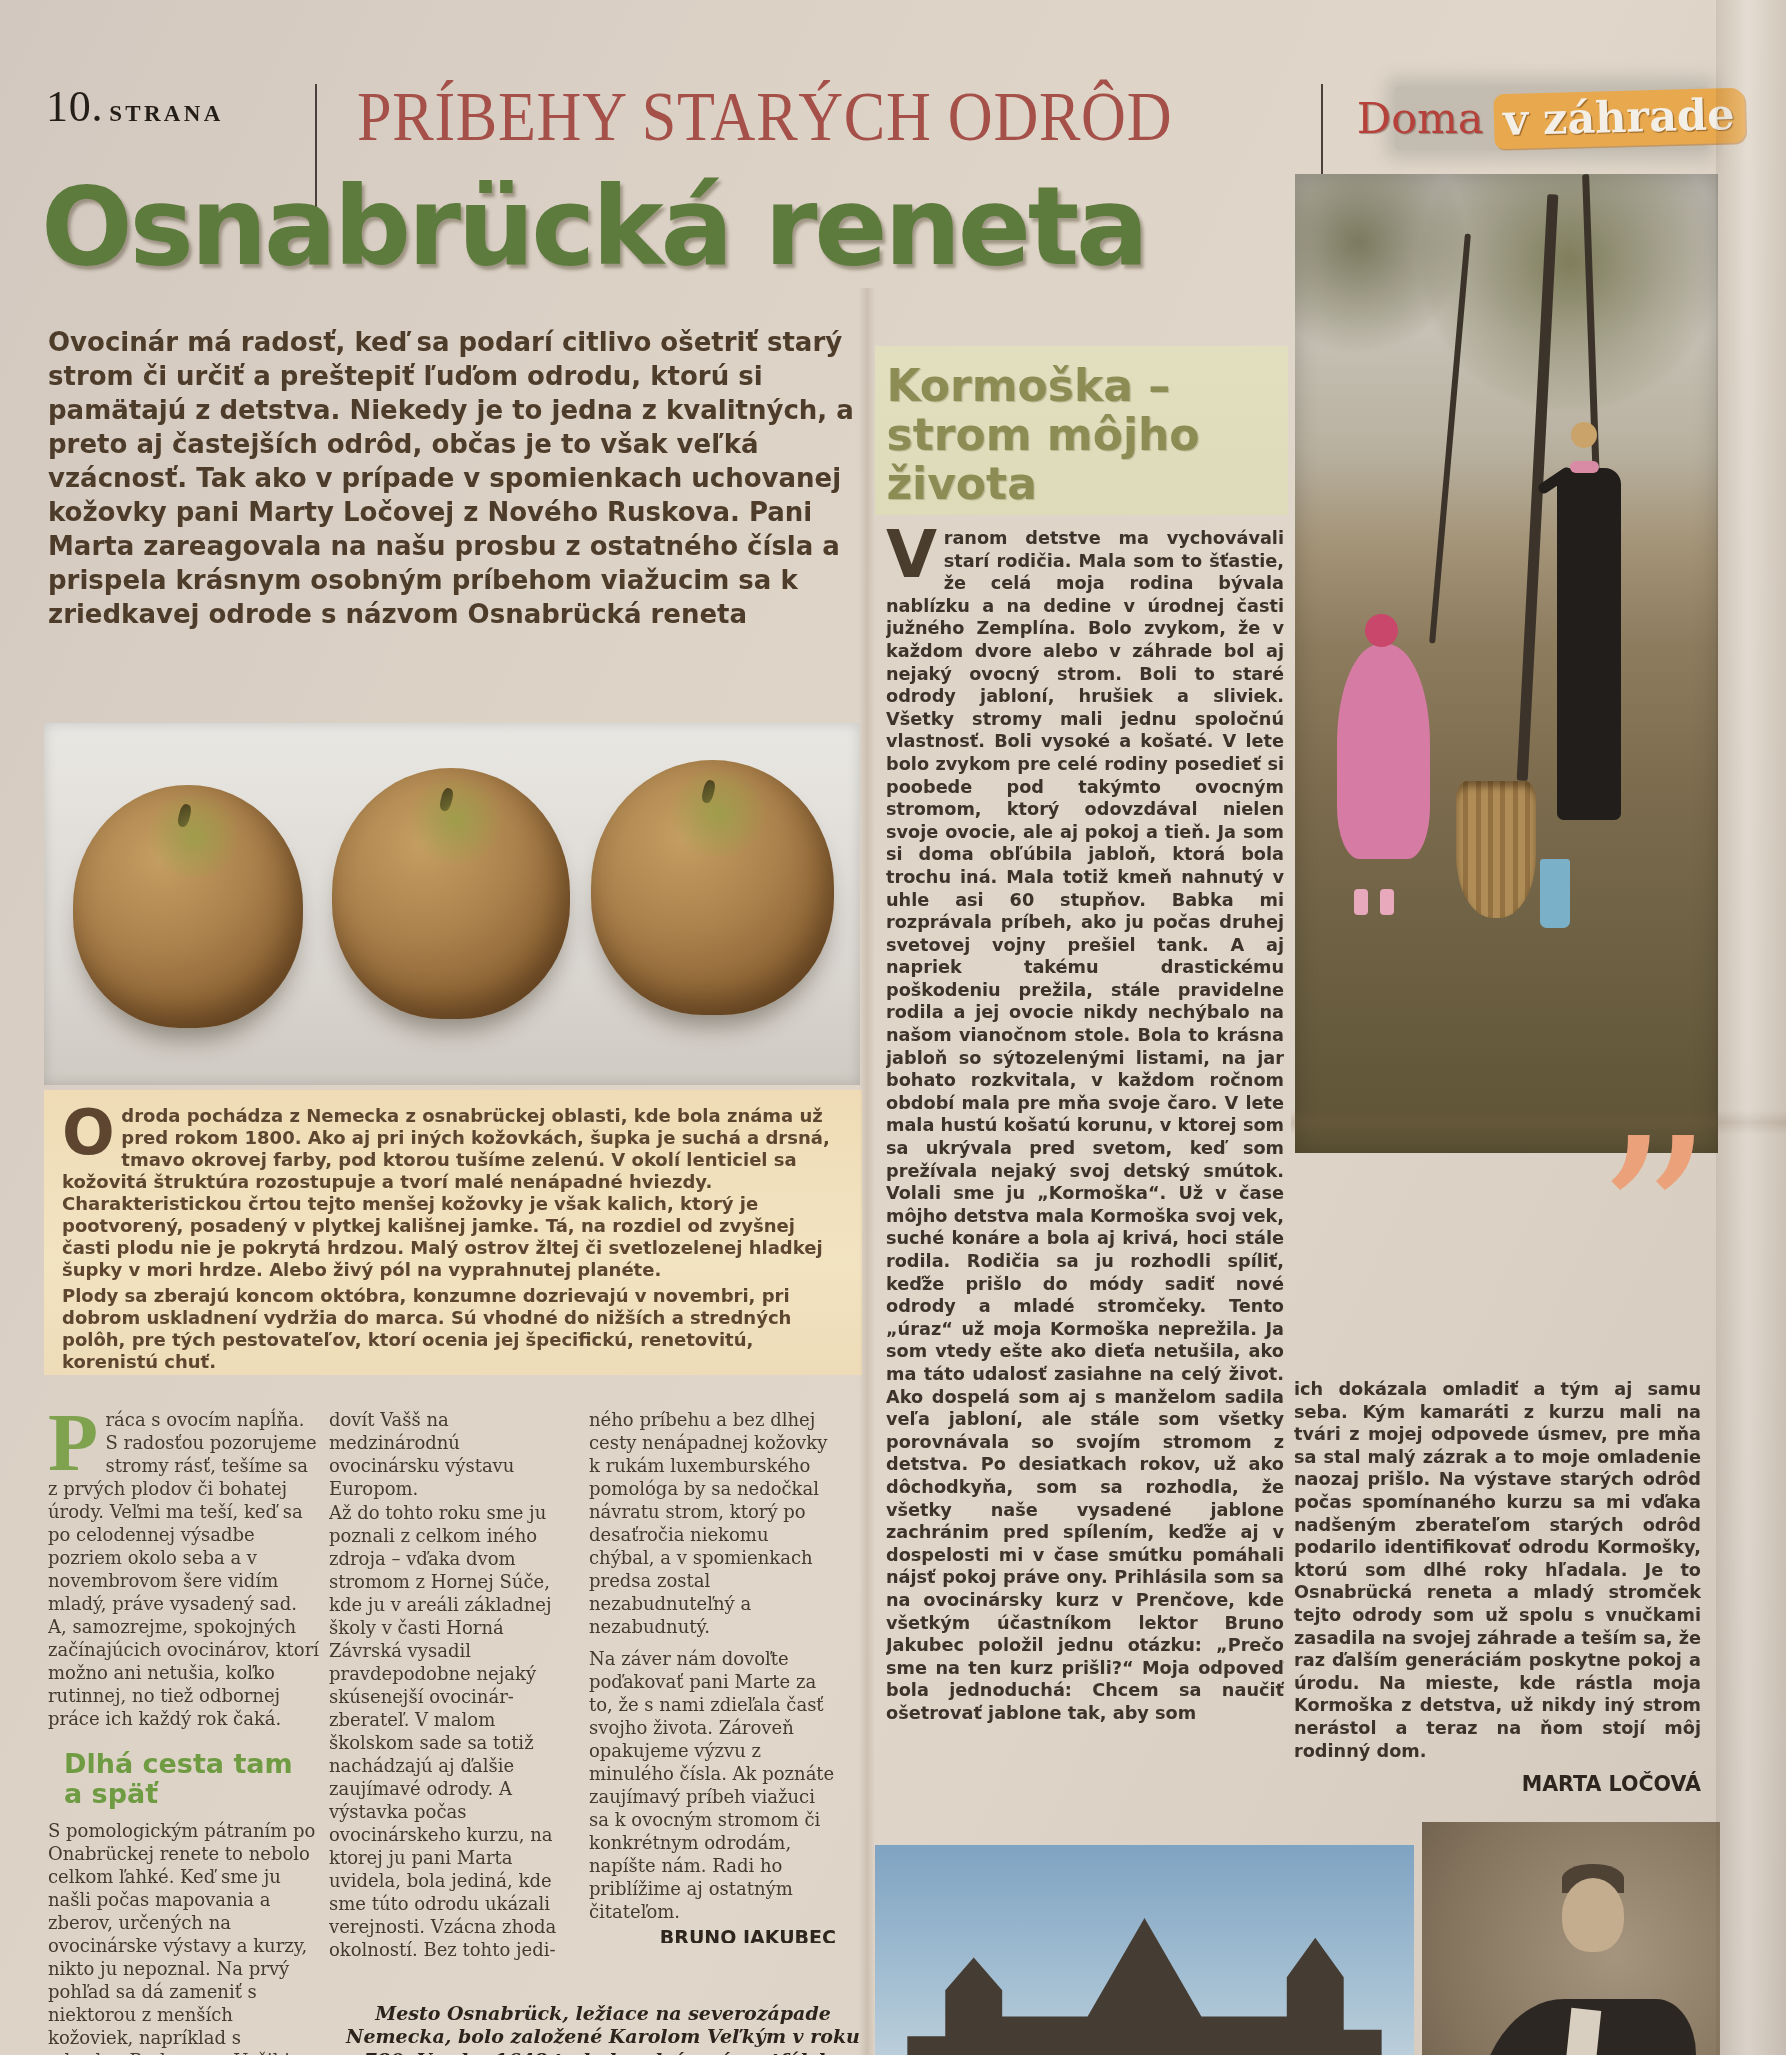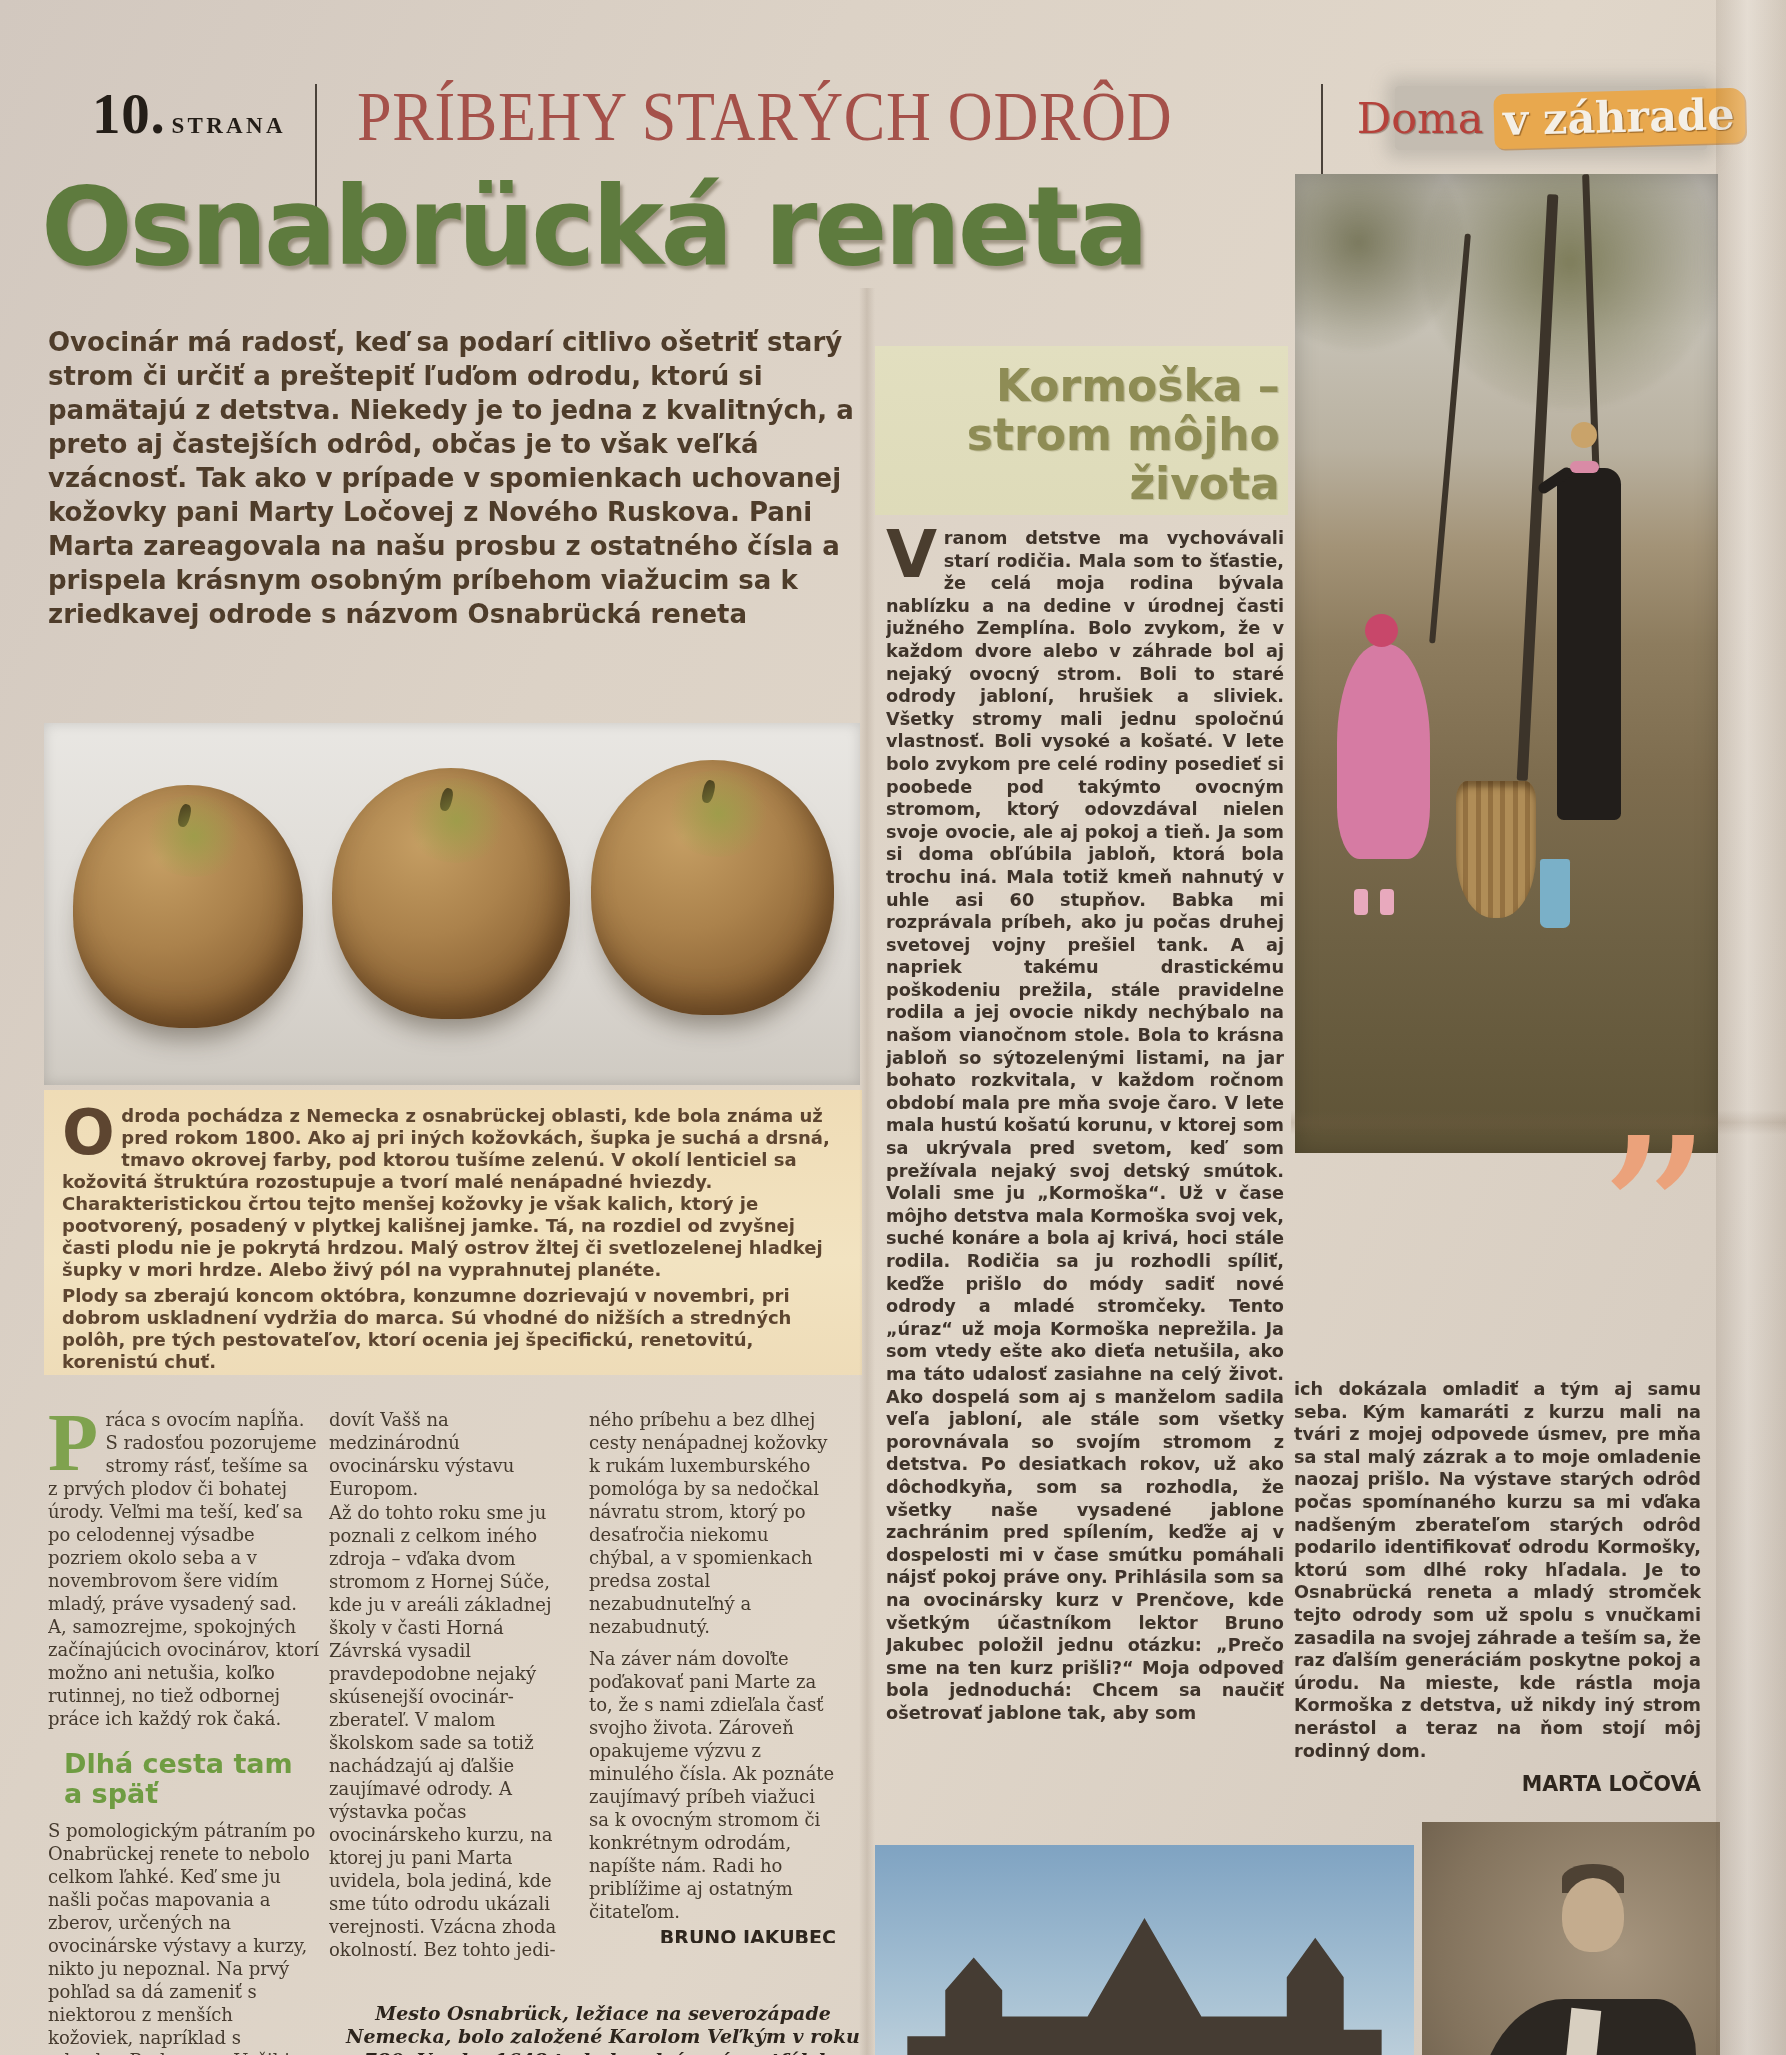--- a/index.html
+++ b/index.html
@@ -10,21 +10,21 @@
   }
   .fold-center{position:absolute;left:859px;top:288px;width:16.4px;height:2011px;
     background:linear-gradient(90deg,transparent,rgba(90,70,50,.14),transparent);}
   .fold-right{position:absolute;right:0;top:0;width:70px;height:2298px;
     background:linear-gradient(90deg,rgba(70,55,40,.10),rgba(255,255,255,.20) 45%,rgba(70,55,40,.08));}
   .crease-h{position:absolute;left:1291px;top:1110px;width:495px;height:25px;
     background:linear-gradient(180deg,transparent,rgba(120,95,70,.18),transparent);}
 
   
   .page-num{position:absolute;left:46px;top:81px;font-family:"Liberation Serif",serif;color:#241e18;}
-  .page-num .big{font-size:57px;font-weight:bold;letter-spacing:0.8px;margin-left:46px;}
+  .page-num .big{font-size:44px;font-weight:normal;letter-spacing:0.8px;}
   .page-num .small{font-size:23px;font-weight:bold;letter-spacing:3.3px;margin-left:5.8px;}
   .rule-v{position:absolute;width:1.6px;background:#4a423a;top:84px;height:164px;}
   .rule-v.r1{left:315px;}
   .rule-v.r2{left:1321px;}
   .section-title{position:absolute;left:357px;top:78px;width:958px;
     font-family:"Liberation Serif",serif;font-size:69px;color:#a5514a;
     transform:scaleX(.9);transform-origin:left top;white-space:nowrap;letter-spacing:0.8px;}
   .brand{position:absolute;left:1395px;top:86px;width:312px;height:64px;
     background:rgba(150,146,140,.38);border-radius:4.1px;box-shadow:0 0 16.4px 8.2px rgba(150,146,140,.38);
     display:flex;align-items:center;justify-content:center;white-space:nowrap;}
@@ -67,21 +67,21 @@
   
   .serifcol{position:absolute;font-family:"DejaVu Serif",serif;font-size:18px;line-height:23px;color:#453a2e;overflow:hidden;}
   .dropcap-green{float:left;font-family:"Liberation Serif",serif;font-size:82px;line-height:62px;
     font-weight:bold;color:#7fa24e;padding:4.1px 7.4px 0 0;}
   .subhead-green{font-size:27px;line-height:30px;font-weight:bold;color:#6f9c42;margin:19px 0 10px 16px;
     font-family:"DejaVu Sans",sans-serif;}
   .byline{font-weight:bold;font-family:"DejaVu Sans",sans-serif;text-align:right;font-size:19px;color:#2e261e;margin-top:3.3px;}
 
   
   .kormoska-head-box{position:absolute;left:875px;top:346px;width:413px;height:169px;
-    background:linear-gradient(180deg,#e2dfc0,#dedbb9);text-align:right;}
+    background:linear-gradient(180deg,#e2dfc0,#dedbb9);}
   .kormoska-head{padding:15px 8.2px 0 11.5px;font-size:44px;line-height:49px;font-weight:bold;color:#8e8c55;
     text-shadow:1.2px 1.2px 0.8px rgba(80,75,30,.25);}
   .kormoska-body{position:absolute;left:886px;top:527px;width:398px;height:1307px;
     font-size:17.7px;line-height:22.6px;font-weight:bold;color:#3e332a;overflow:hidden;text-align:justify;}
   .kormoska-body .dropcap{float:left;font-size:66px;line-height:51px;font-weight:bold;color:#4a3d2e;padding:1.6px 6.6px 0 0;}
   .kormoska-cont{position:absolute;left:1294px;top:1378px;width:407px;height:518px;
     font-size:17.7px;line-height:22.6px;font-weight:bold;color:#3e332a;overflow:hidden;text-align:justify;}
   .kormoska-cont .byline{margin-top:10.7px;font-size:20.6px;}
 
   

